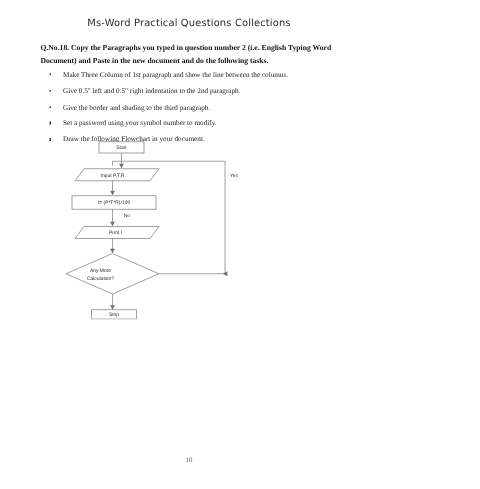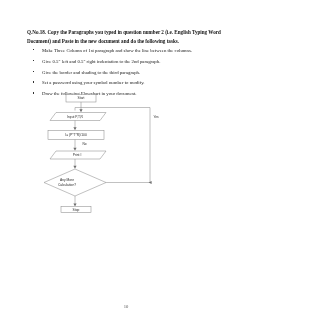--- a/index.html
+++ b/index.html
@@ -126,20 +126,21 @@
     font-size: 4.6px;
     color: #555555;
     font-family: "Liberation Serif", serif;
   }
 </style>
 </head>
 <body>
 
 <div class="page">
 
+  <div class="doc-header">Ms-Word Practical Questions Collections</div>
 
   <div class="question">Q.No.18. Copy the Paragraphs you typed in question number 2 (i.e. English Typing Word Document) and Paste in the new document and do the following tasks.</div>
 
   <ul class="bullets">
     <li>
       <span class="bullet-dot"></span>
       <span>Make Three Column of 1st paragraph and show the line between the columns.</span>
     </li>
     <li>
       <span class="bullet-dot"></span>

